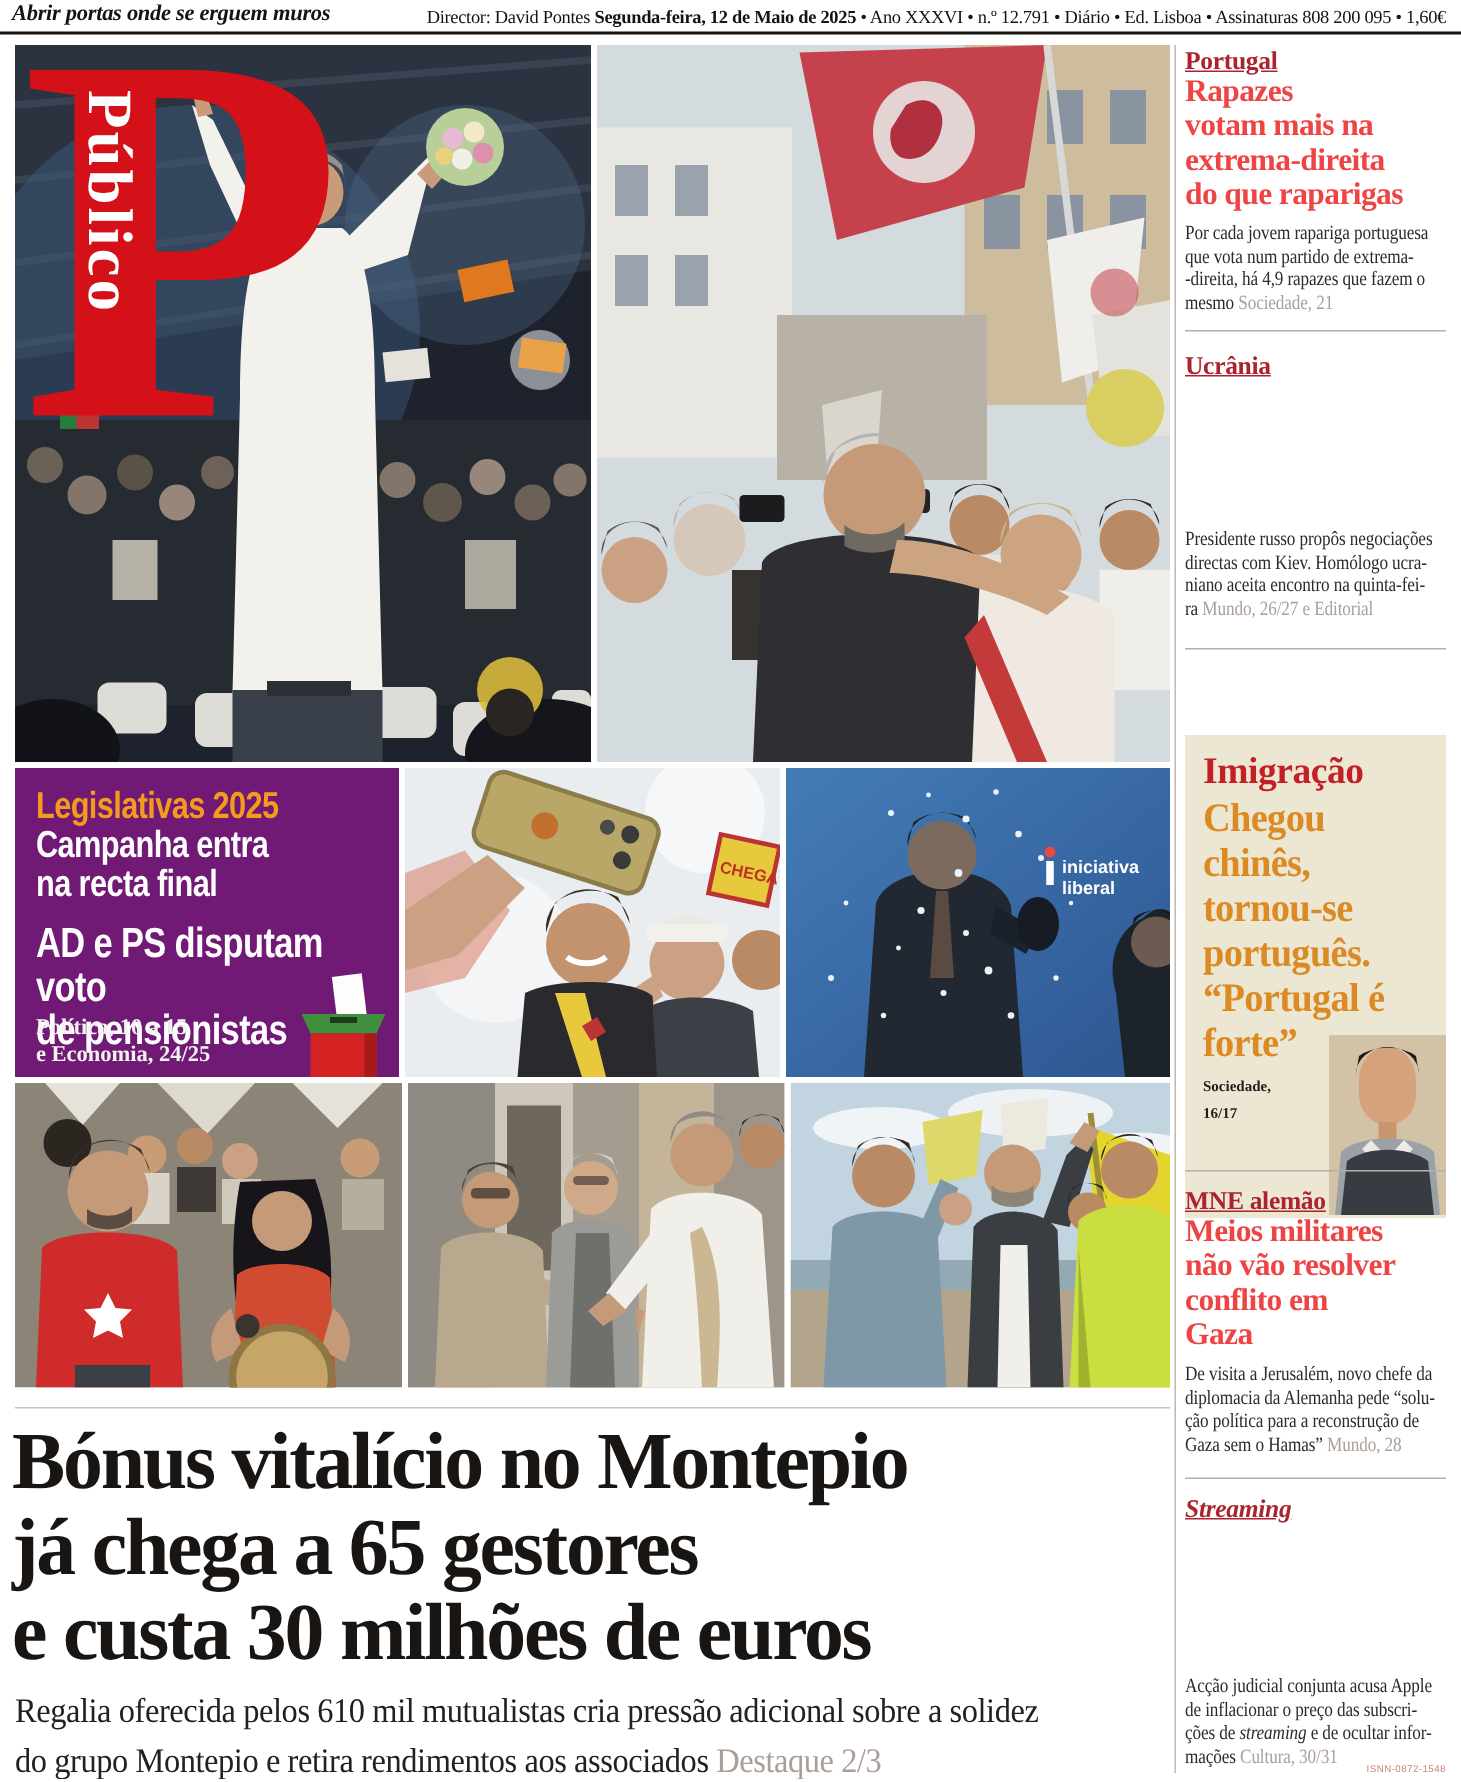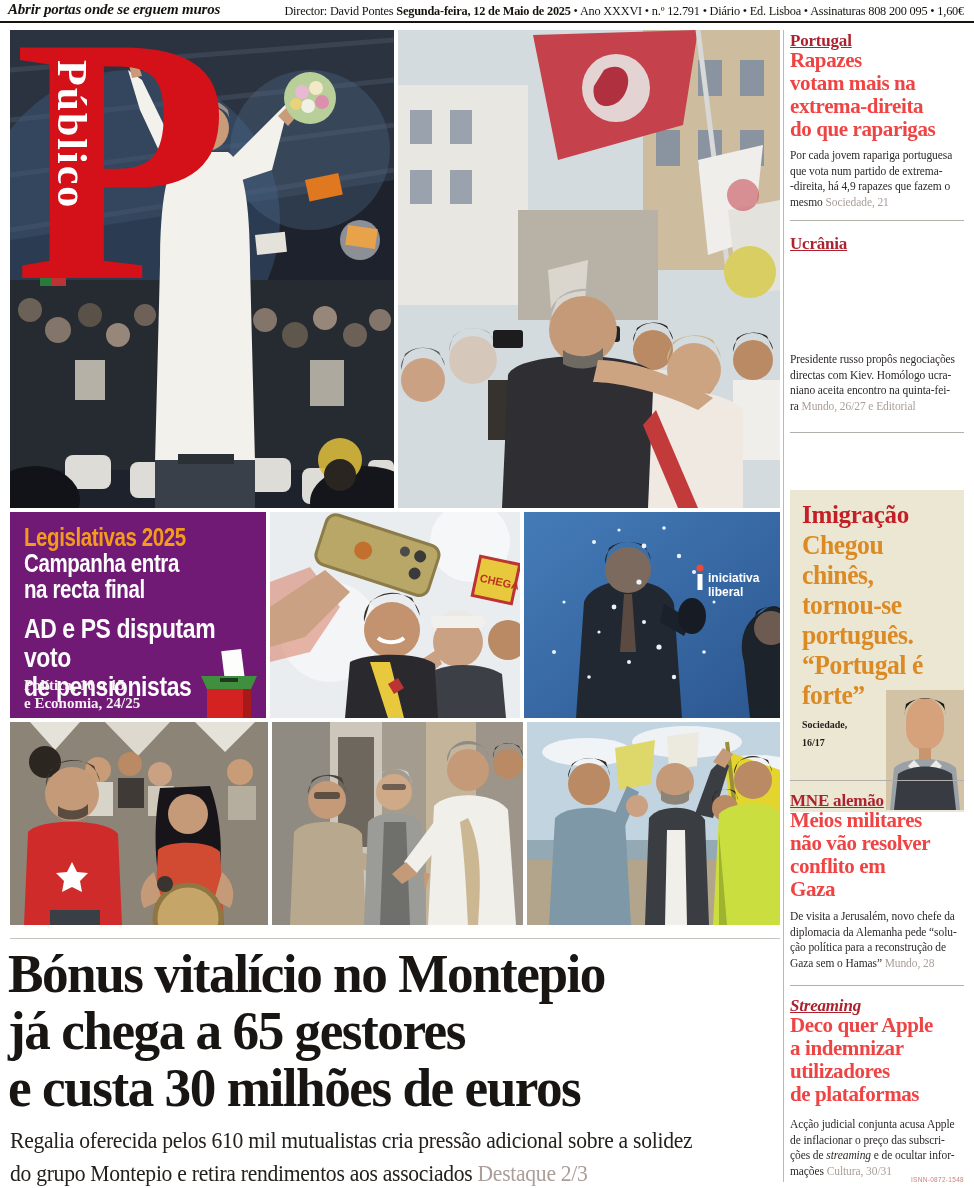--- a/index.html
+++ b/index.html
@@ -467,24 +467,20 @@
 não vão resolver
 conflito em
 Gaza</div>
   <div class="abs sb sb-body" style="top:908px"><span>De visita a Jerusalém, novo chefe da
 diplomacia da Alemanha pede “solu-
 ção política para a reconstrução de
 Gaza sem o Hamas” </span><span class="ref">Mundo, 28</span></div>
   <div class="abs sb-div" style="top:985px"></div>
 
   <div class="abs sb sb-kicker it" style="top:996px">Streaming</div>
-  <div class="abs sb sb-head" style="top:1014px">Deco quer Apple
-a indemnizar
-utilizadores
-de plataformas</div>
   <div class="abs sb sb-body" style="top:1116px"><span>Acção judicial conjunta acusa Apple
 de inflacionar o preço das subscri-
 ções de </span><em>streaming</em><span> e de ocultar infor-
 mações </span><span class="ref">Cultura, 30/31</span></div>
 
   <div class="abs issn">ISNN-0872-1548</div>
 
 </div>
 
 </body></html>

